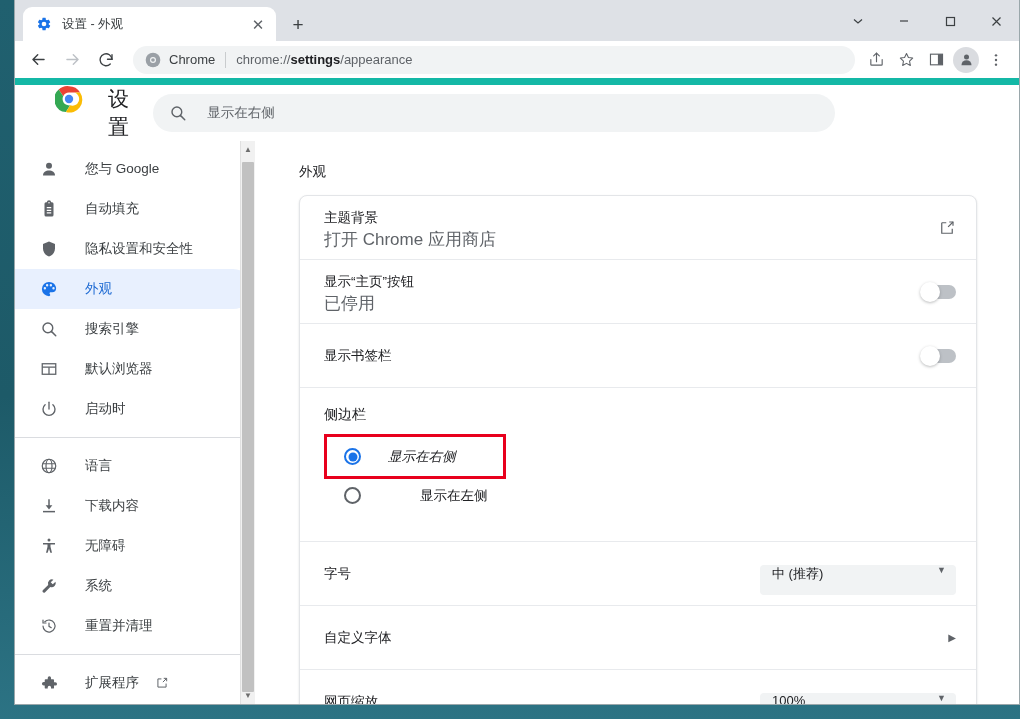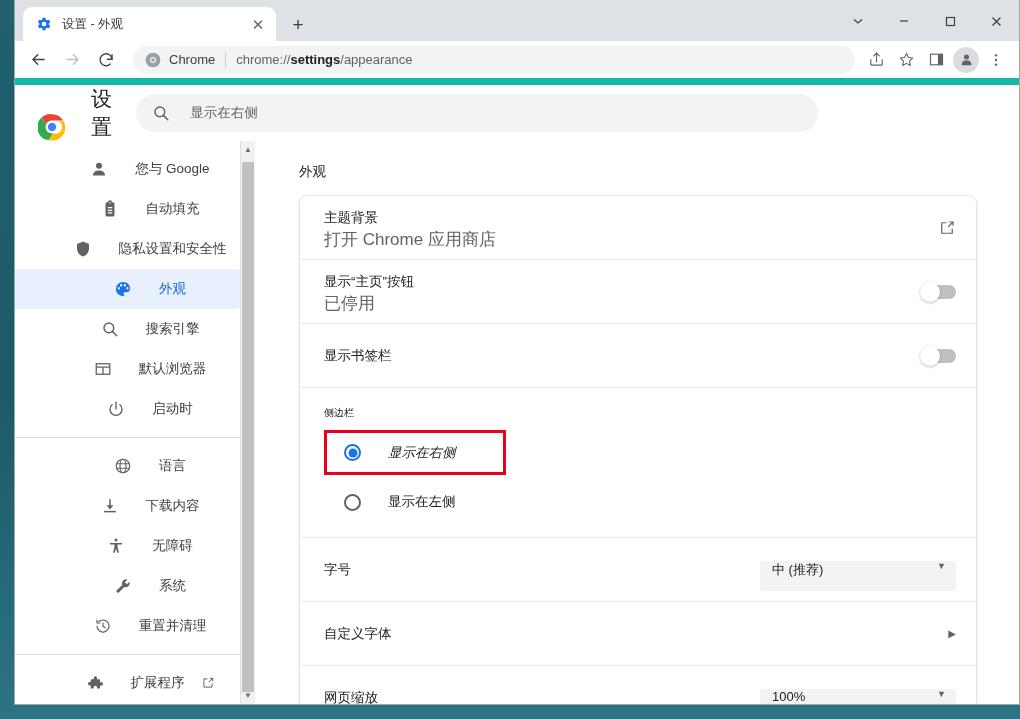--- a/index.html
+++ b/index.html
@@ -94,22 +94,22 @@
   }
   #avatar {
     width: 26px; height: 26px; border-radius: 50%; background: #dadce0;
     display: flex; align-items: center; justify-content: center;
     color: #5f6368; margin: 0 2px; flex: 0 0 26px;
   }
 
   
   #page { flex: 1; display: flex; flex-direction: column; background: #ffffff; min-height:0; }
   #settings-header {
-    height: 56px; display: flex; align-items: flex-end; flex: 0 0 56px;
-    padding-left: 23px;
+    height: 56px; display: flex; align-items: flex-start; flex: 0 0 56px;
+    padding-left: 40px;
   }
   #settings-header .gicon { width: 28px; height: 28px; flex: 0 0 28px; }
   #settings-header .stitle {
     margin-left: 25px; font-size: 21px; color: #202124; letter-spacing: .3px;
   }
   #searchwrap { flex: 1; padding: 0 42px 0 24px; }
   #searchbox {
     height: 38px; background: #f1f3f4; border-radius: 19px;
     display: flex; align-items: center; padding: 0 16px;
     max-width: 682px;
@@ -119,22 +119,22 @@
 
   #body { flex: 1; display: flex; min-height: 0; }
 
   
   #sidebar {
     width: 240px; flex: 0 0 240px; background: #ffffff;
     position: relative; padding-top: 8px; overflow: hidden;
   }
   .navitem {
     height: 40px; display: flex; align-items: center;
-    padding-left: 31px; border-radius: 0 20px 20px 0;
-    margin-right: 2px; color: #3c4043; justify-content: center;
+    padding-left: 24px; border-radius: 0 20px 20px 0;
+    margin-right: 2px; color: #3c4043;
   }
   .navitem .nicon {
     width: 20px; height: 20px; flex: 0 0 20px; display: flex;
     align-items: center; justify-content: center; color: #5f6368;
   }
   .navitem .nlabel { margin-left: 26px; font-size: 13.5px; white-space: nowrap; }
   .navitem .extlink { margin-left: 16px; display: flex; color: #5f6368; }
   .navitem.selected { background: #e8f0fe; }
   .navitem.selected .nicon { color: #1a73e8; }
   .navitem.selected .nlabel { color: #1967d2; }
@@ -178,23 +178,23 @@
     position: absolute; left: -2px; top: -3px; width: 20px; height: 20px;
     border-radius: 50%; background: #ffffff;
     box-shadow: 0 1px 3px rgba(60,64,67,.35);
   }
   .extico { color: #5f6368; display: flex; }
 
   
   .radio-block {
     padding: 18px 20px 16px 24px; border-bottom: 1px solid #e8eaed;
   }
-  .radio-block .rb-title { font-size: 10px; color: #202124; margin-bottom: 8px; }
+  .radio-block .rb-title { font-size: 14px; color: #202124; margin-bottom: 8px; }
   .radio-row {
-    display: flex; align-items: center; height: 38px; padding-left: 20px;
+    display: flex; align-items: flex-start; height: 38px; padding-left: 20px; gap: 32px;
   }
   .radio {
     width: 17px; height: 17px; border-radius: 50%; border: 2px solid #5f6368;
     flex: 0 0 17px; position: relative; background: #fff;
   }
   .radio.checked { border-color: #1a73e8; }
   .radio.checked::after {
     content: ""; position: absolute; left: 50%; top: 50%;
     width: 9px; height: 9px; border-radius: 50%; background: #1a73e8;
     transform: translate(-50%,-50%);

